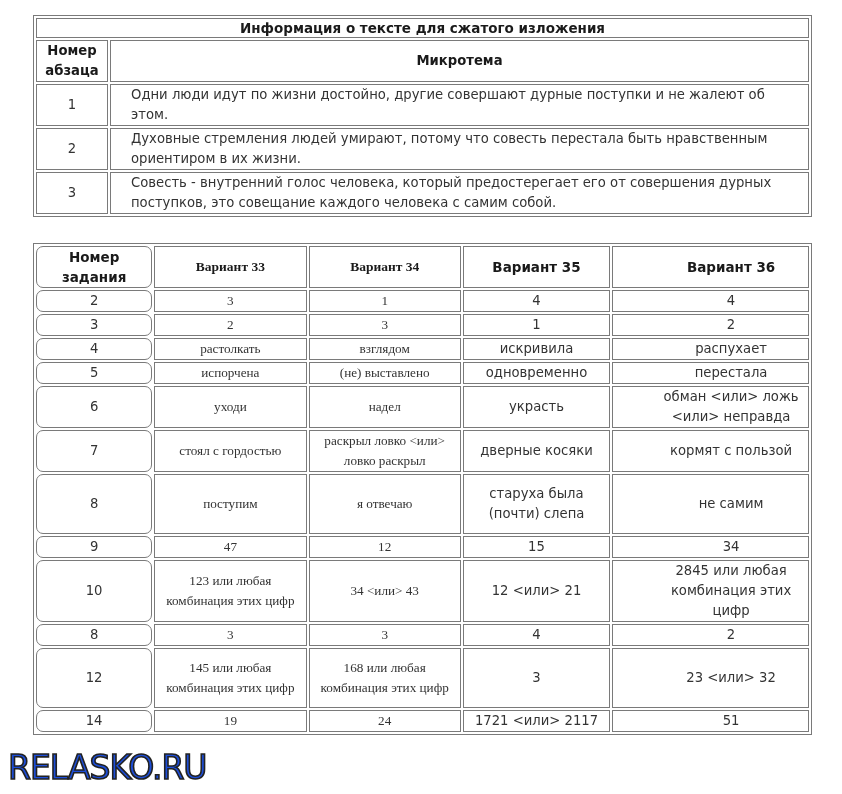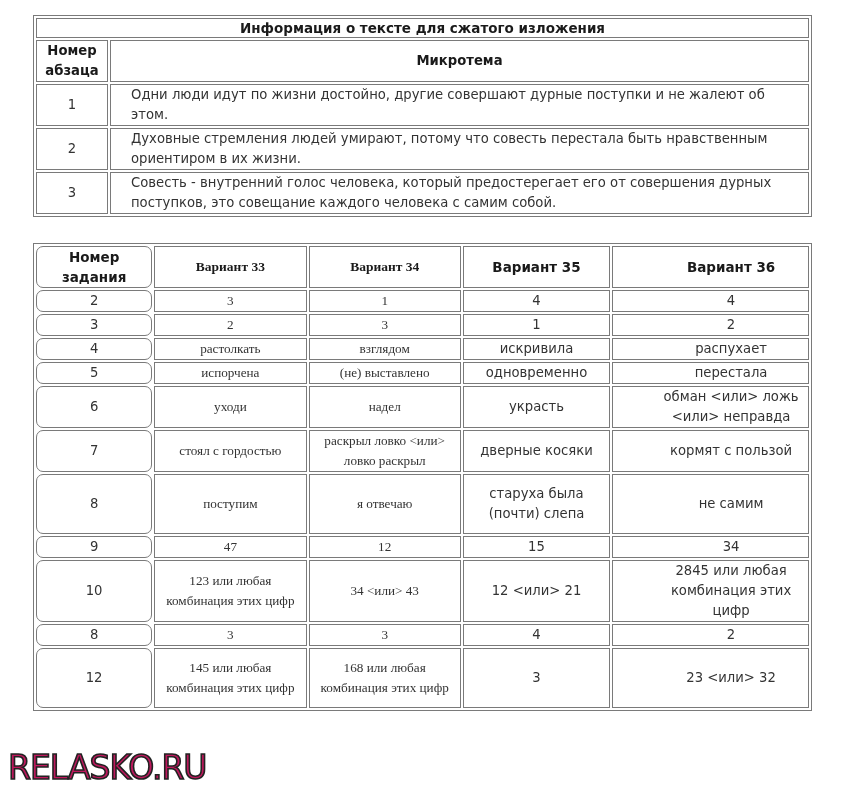--- a/index.html
+++ b/index.html
@@ -16,21 +16,21 @@
   #t1 td.num { width:64px; text-align:center; }
   #t1 td.txt { text-align:left; padding-left:20px; vertical-align:top; }
   #t1 tr.row { height:41px; }
   #t2 { top:243px; }
   #t2 th { height:40px; font-size:13.5px; }
   #t2 td { text-align:center; vertical-align:middle; }
   #t2 .c0 { width:116px;border-radius:7px; } #t2 .c1 { width:158px;font-family:Liberation Serif, serif; } #t2 .c2 { width:158px;font-family:Liberation Serif, serif; }
   #t2 .c3 { width:146px;text-align:center; } #t2 .c4 { width:159px;padding-left:44px; }
   #t2 tr.h1 { height:20px; } #t2 tr.h2 { height:40px; } #t2 tr.h3 { height:60px; }
   .watermark { position:absolute; left:8px; top:748px; font-family:"DejaVu Sans", sans-serif;
-               font-size:33px; font-weight:normal; color:#be185d; letter-spacing:-1px;
+               font-size:33px; font-weight:normal; color:#1d4ed8; letter-spacing:-1px;
                -webkit-text-stroke:1.6px #222; line-height:40px; }
 </style>
 </head>
 <body>
 
 <table id="t1">
   <tbody>
       <tr>
     <th class="cap" colspan="2">Информация о тексте для сжатого изложения</th>
   </tr>
@@ -136,16 +136,23 @@
         <td class="c3">4</td>
         <td class="c4">2</td>
       </tr>
       <tr class="h3">
         <td class="c0">12</td>
         <td class="c1">145 или любая комбинация этих цифр</td>
         <td class="c2">168 или любая комбинация этих цифр</td>
         <td class="c3">3</td>
         <td class="c4">23 &lt;или&gt; 32</td>
       </tr>
+      <tr class="h1">
+        <td class="c0">14</td>
+        <td class="c1">19</td>
+        <td class="c2">24</td>
+        <td class="c3">1721 &lt;или&gt; 2117</td>
+        <td class="c4">51</td>
+      </tr>
     </tbody>
 </table>
 
 <div class="watermark">RELASKO.RU</div>
 
 </body></html>

